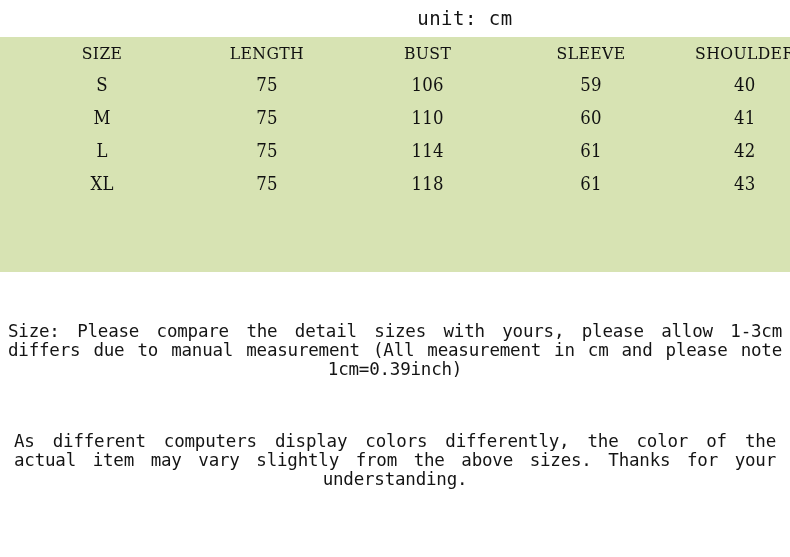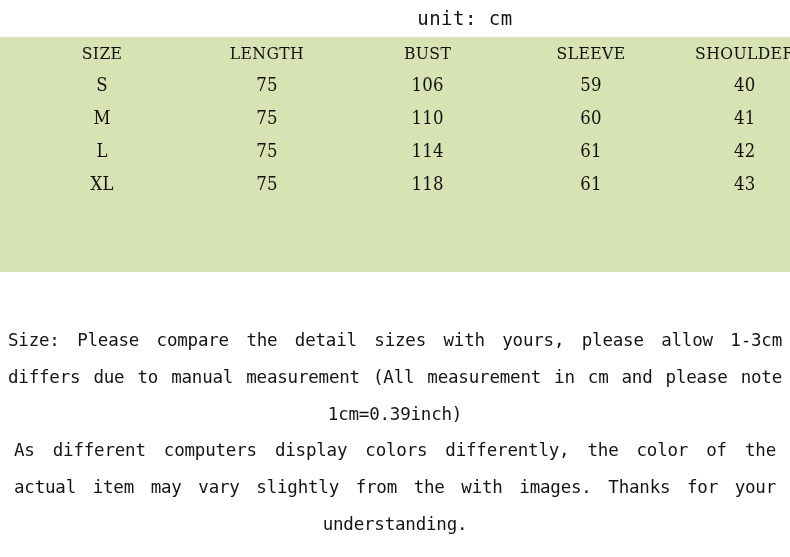--- a/index.html
+++ b/index.html
@@ -97,21 +97,21 @@
   .notes {
     position: absolute;
     left: 0;
     top: 272px;
     width: 790px;
   }
 
   .note-block {
     font-family: "DejaVu Sans Mono", monospace;
     font-size: 17.5px;
-    line-height: 37px;
+    line-height: 19px;
     color: #141414;
     text-align: center;
   }
 
   .note-size {
     position: absolute;
     top: 50px;
     left: 8px;
     width: 774px;
     text-align: justify;
@@ -182,16 +182,16 @@
           <td class="col-bust">118</td>
           <td class="col-sleeve">61</td>
           <td class="col-shoulder">43</td>
         </tr>
       </tbody>
     </table>
   </div>
 
   <div class="notes">
     <div class="note-block note-size">Size: Please compare the detail sizes with yours, please allow 1-3cm differs due to manual measurement (All measurement in cm and please note 1cm=0.39inch)</div>
-    <div class="note-block note-colors">As different computers display colors differently, the color of the actual item may vary slightly from the with images. Thanks for your understanding.</div>
+    <div class="note-block note-colors">As different computers display colors differently, the color of the actual item may vary slightly from the above sizes. Thanks for your understanding.</div>
   </div>
 
 </div>
 
 </body></html>

